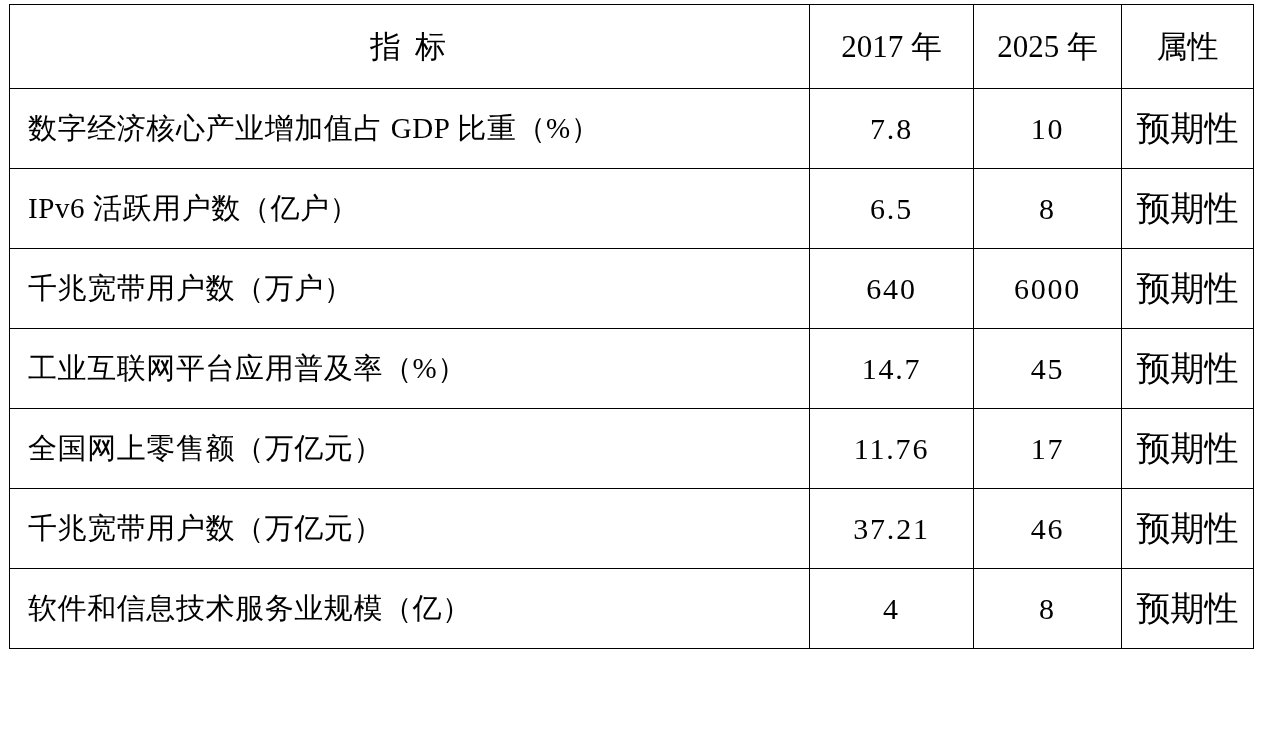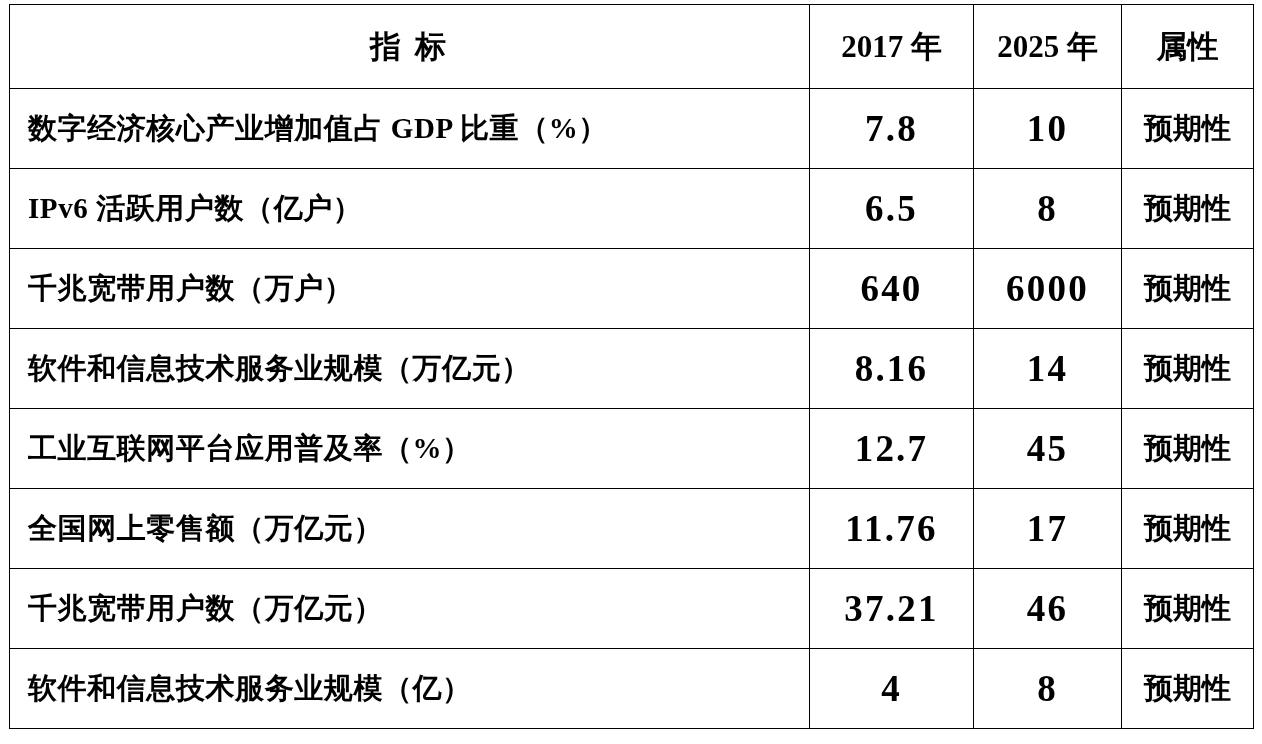--- a/index.html
+++ b/index.html
@@ -23,21 +23,21 @@
   table.indicator-table {
     border-collapse: collapse;
     width: 1244px;
     margin: 4px 9px 0 9px;
     table-layout: fixed;
   }
   table.indicator-table td,
   table.indicator-table th {
     border: 1px solid #000000;
     padding: 0;
-    font-weight: bold;
+    font-weight: normal;
     vertical-align: middle;
     height: 80px;
     box-sizing: border-box;
   }
   
   col.c-name   { width: 800px; }
   col.c-2020   { width: 164px; }
   col.c-2025   { width: 148px; }
   col.c-attr   { width: 132px; }
 
@@ -59,26 +59,26 @@
 
   
   tr.data-row td.cell-name {
     text-align: left;
     padding-left: 18px;
     font-size: 29px;
     letter-spacing: 0.02em;
   }
   tr.data-row td.cell-num {
     text-align: center;
-    font-size: 37px;
+    font-size: 30px;
     letter-spacing: 0.06em;
   }
   tr.data-row td.cell-attr {
     text-align: center;
-    font-size: 29px;
+    font-size: 34px;
   }
 </style>
 </head>
 <body>
 
 <div class="page">
   <table class="indicator-table">
     <colgroup>
       <col class="c-name">
       <col class="c-2020">
@@ -107,30 +107,24 @@
         <td class="cell-attr">预期性</td>
       </tr>
 
       <tr class="data-row">
         <td class="cell-name">千兆宽带用户数（万户）</td>
         <td class="cell-num">640</td>
         <td class="cell-num">6000</td>
         <td class="cell-attr">预期性</td>
       </tr>
 
-      <tr class="data-row">
-        <td class="cell-name">软件和信息技术服务业规模（万亿元）</td>
-        <td class="cell-num">8.16</td>
-        <td class="cell-num">14</td>
-        <td class="cell-attr">预期性</td>
-      </tr>
 
       <tr class="data-row">
         <td class="cell-name">工业互联网平台应用普及率（%）</td>
-        <td class="cell-num">12.7</td>
+        <td class="cell-num">14.7</td>
         <td class="cell-num">45</td>
         <td class="cell-attr">预期性</td>
       </tr>
 
       <tr class="data-row">
         <td class="cell-name">全国网上零售额（万亿元）</td>
         <td class="cell-num">11.76</td>
         <td class="cell-num">17</td>
         <td class="cell-attr">预期性</td>
       </tr>

